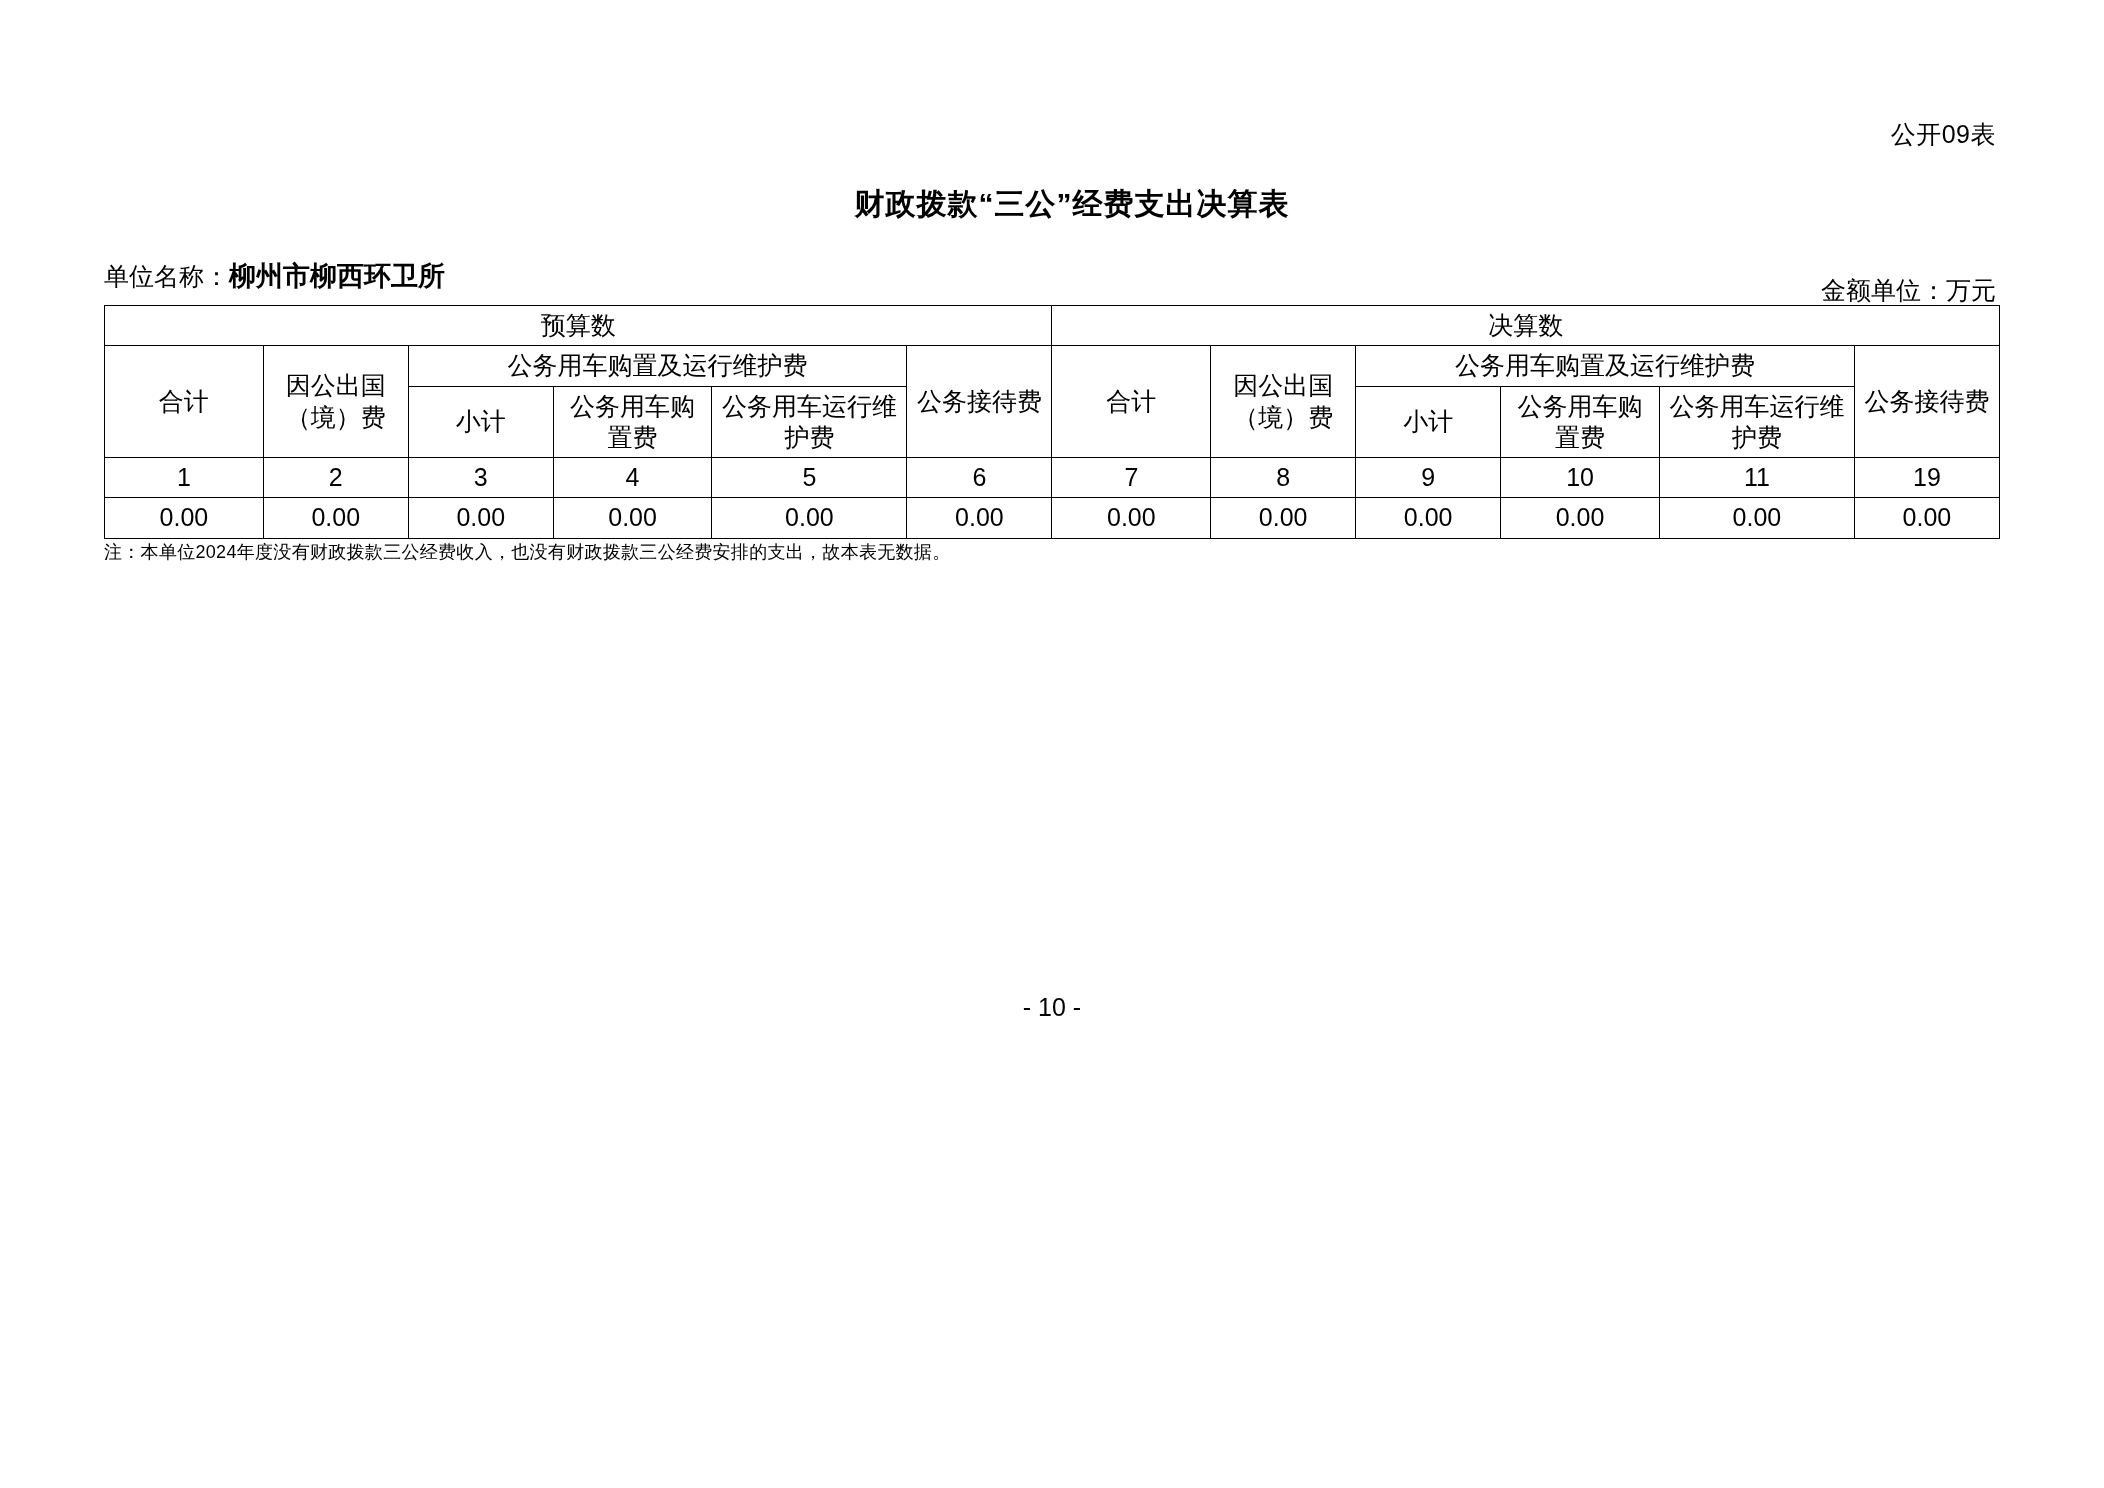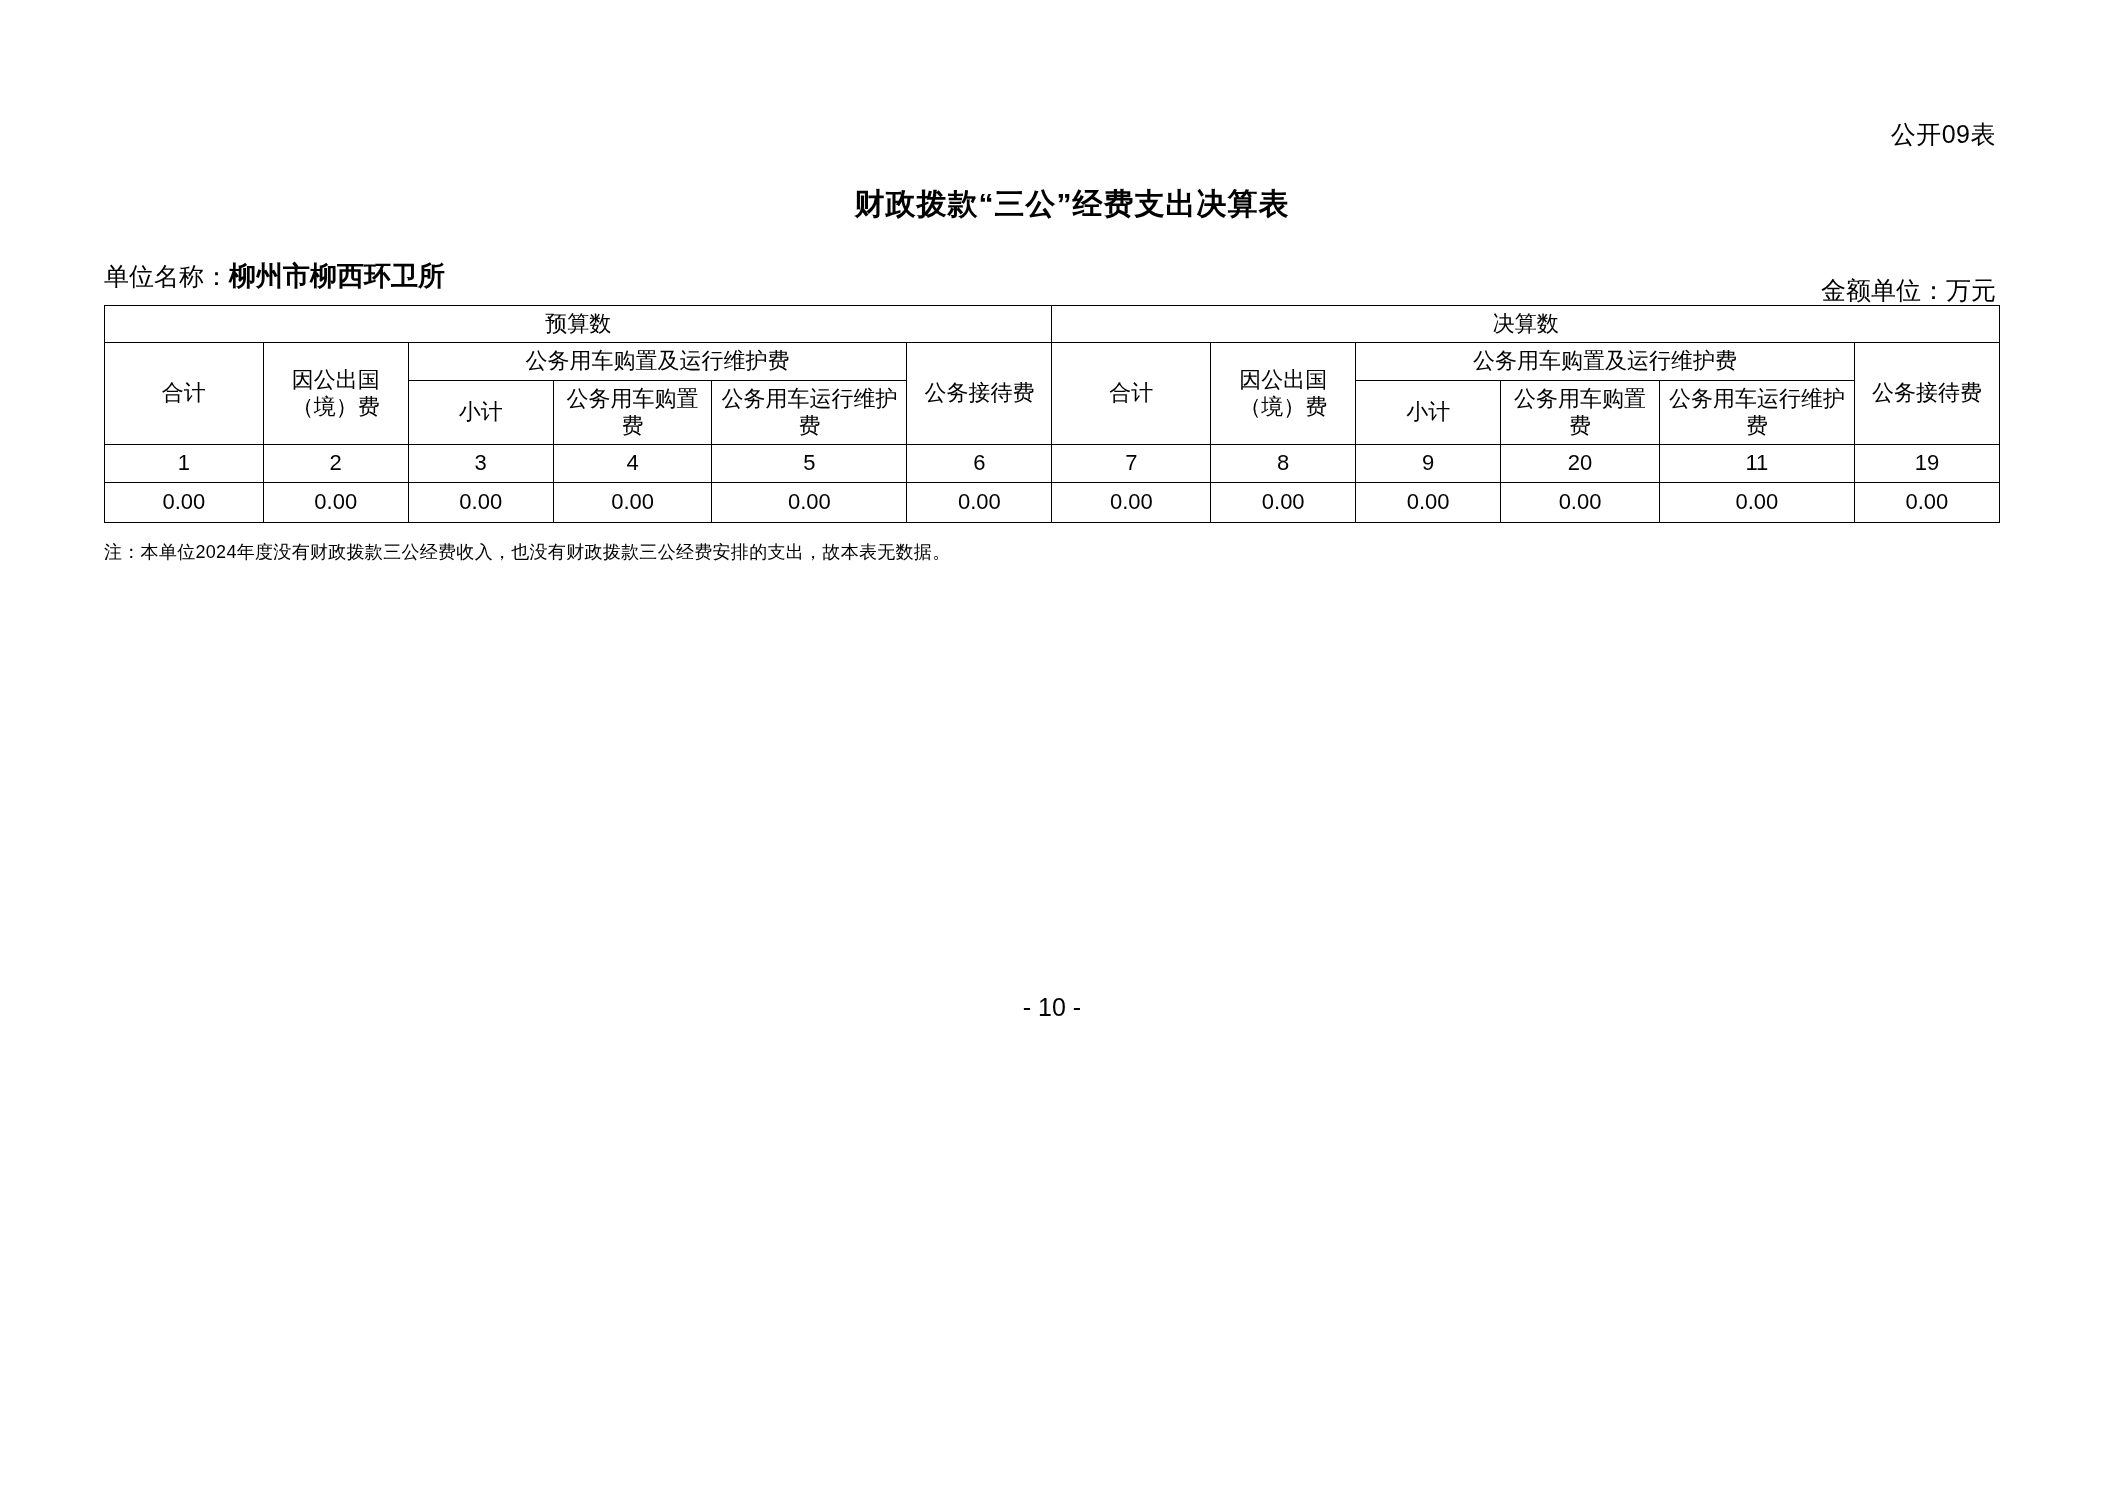--- a/index.html
+++ b/index.html
@@ -63,21 +63,21 @@
   table.main {
     position: absolute;
     top: 305px;
     left: 104px;
     border-collapse: collapse;
     table-layout: fixed;
     width: 1896px;
   }
   table.main td {
     border: 1.5px solid #000000;
-    font-size: 22px;
+    font-size: 25px;
     text-align: center;
     vertical-align: middle;
     padding: 4px 6px;
     line-height: 1.25;
     box-sizing: border-box;
   }
   td.group-head {
     height: 34px;
   }
   td.colhead {
@@ -162,21 +162,21 @@
       <tr>
         <td class="numrow">1</td>
         <td class="numrow">2</td>
         <td class="numrow">3</td>
         <td class="numrow">4</td>
         <td class="numrow">5</td>
         <td class="numrow">6</td>
         <td class="numrow">7</td>
         <td class="numrow">8</td>
         <td class="numrow">9</td>
-        <td class="numrow">20</td>
+        <td class="numrow">10</td>
         <td class="numrow">11</td>
         <td class="numrow">19</td>
       </tr>
       <tr>
         <td class="datarow">0.00</td>
         <td class="datarow">0.00</td>
         <td class="datarow">0.00</td>
         <td class="datarow">0.00</td>
         <td class="datarow">0.00</td>
         <td class="datarow">0.00</td>

